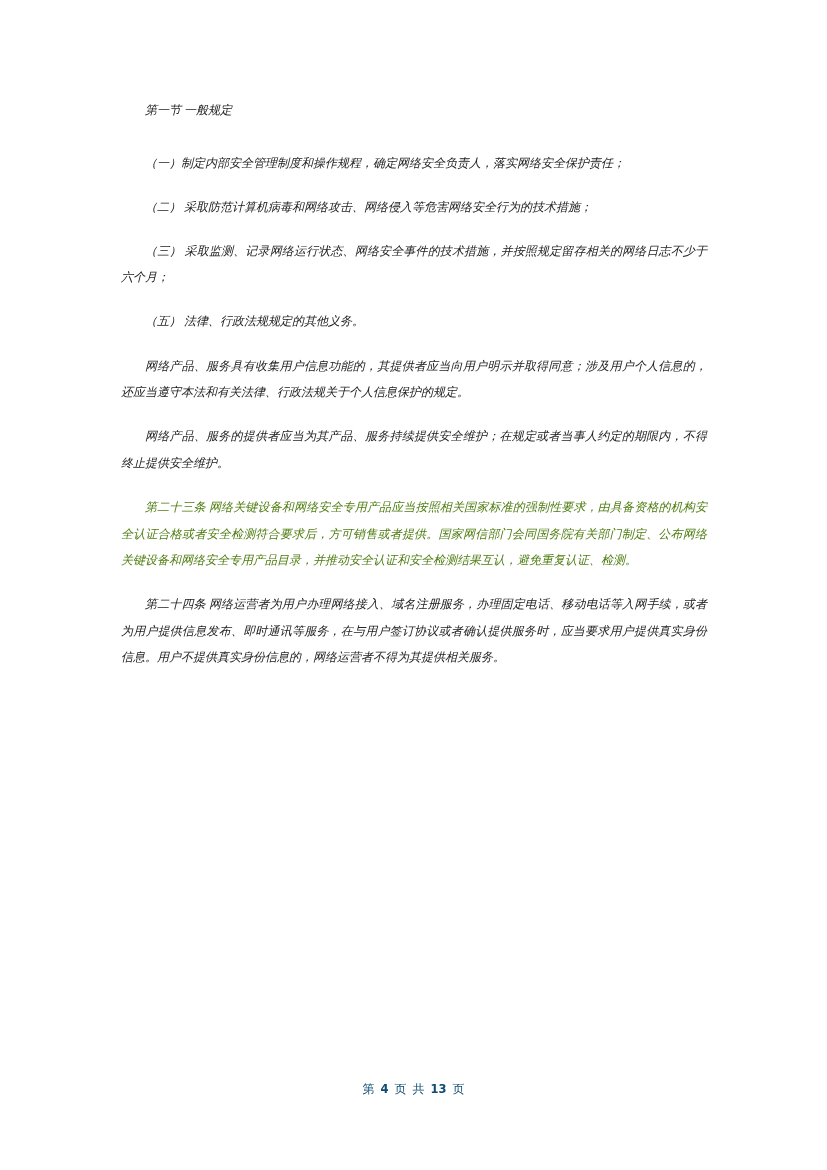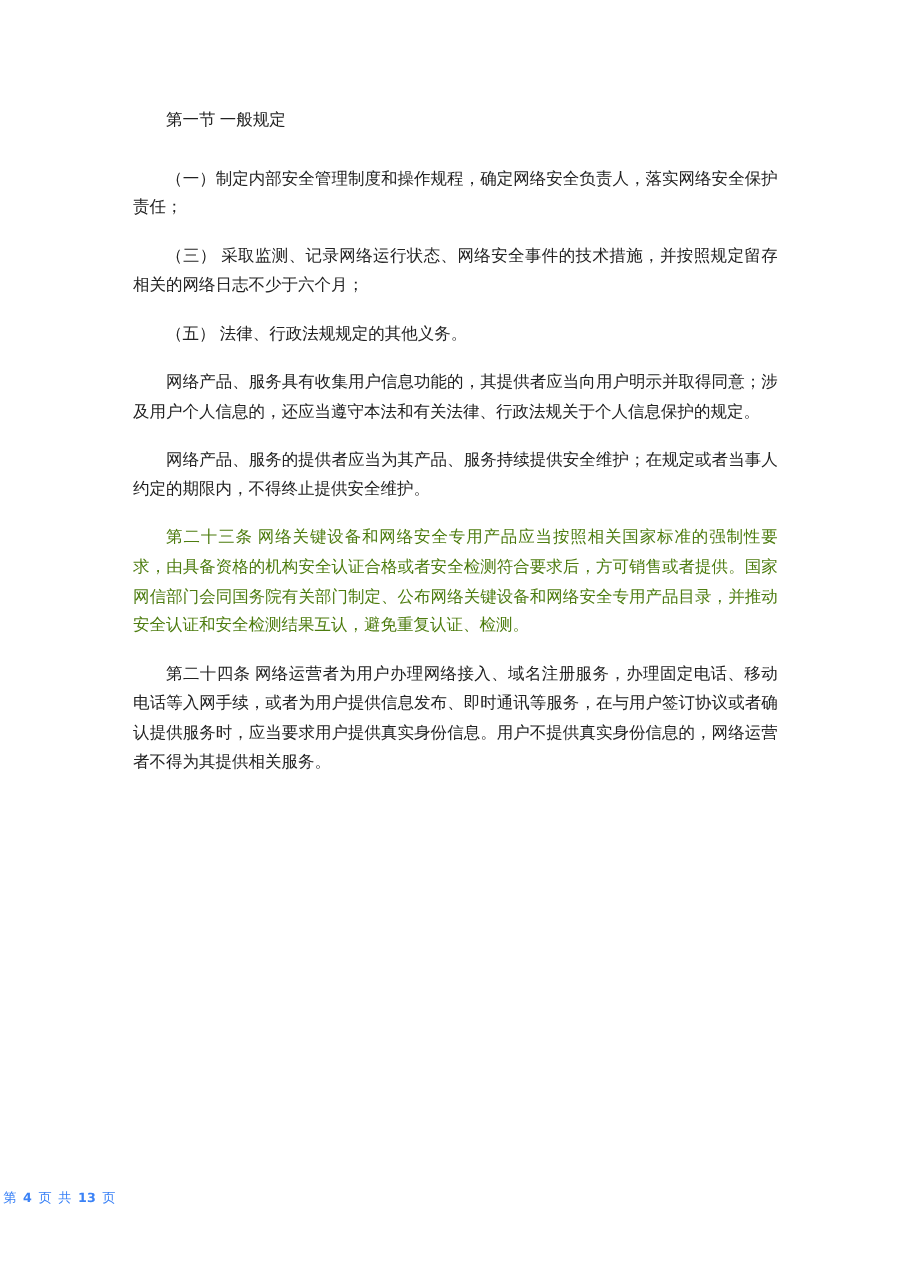--- a/index.html
+++ b/index.html
@@ -21,41 +21,42 @@
     background: #ffffff;
   }
   .content {
     position: absolute;
     left: 121px;
     top: 97px;
     width: 586px;
   }
   .content p {
     margin: 0 0 17.5px 0;
-    font-size: 15px;
+    font-size: 12px;
     line-height: 26.6px;
     text-align: justify;
     text-indent: 2em;
     word-break: break-all;
+    font-style: italic;
   }
   p.section-title {
     margin-bottom: 26px;
   }
   p.red {
     color: #4d7c0f;
   }
   .page-footer {
     position: absolute;
     top: 1080px;
     left: 0;
     width: 827px;
-    text-align: left;
+    text-align: center;
     font-size: 12px;
     line-height: 18px;
-    color: #3b82f6;
+    color: #0c4a6e;
   }
   .page-footer span {
     display: inline-block;
     margin: 0 3px;
   }
   .page-footer .num {
     font-weight: bold;
     font-family: "DejaVu Sans", "Liberation Sans", sans-serif;
     font-size: 11.5px;
   }
@@ -63,20 +64,21 @@
 </head>
 <body>
 
 <div class="page">
   <div class="content">
     <p class="section-title">第一节 一般规定</p>
 
 
     <p>（一）制定内部安全管理制度和操作规程，确定网络安全负责人，落实网络安全保护责任；</p>
 
+    <p>（二） 采取防范计算机病毒和网络攻击、网络侵入等危害网络安全行为的技术措施；</p>
 
     <p>（三） 采取监测、记录网络运行状态、网络安全事件的技术措施，并按照规定留存相关的网络日志不少于六个月；</p>
 
 
     <p>（五） 法律、行政法规规定的其他义务。</p>
 
 
     <p>网络产品、服务具有收集用户信息功能的，其提供者应当向用户明示并取得同意；涉及用户个人信息的，还应当遵守本法和有关法律、行政法规关于个人信息保护的规定。</p>
 
     <p>网络产品、服务的提供者应当为其产品、服务持续提供安全维护；在规定或者当事人约定的期限内，不得终止提供安全维护。</p>

